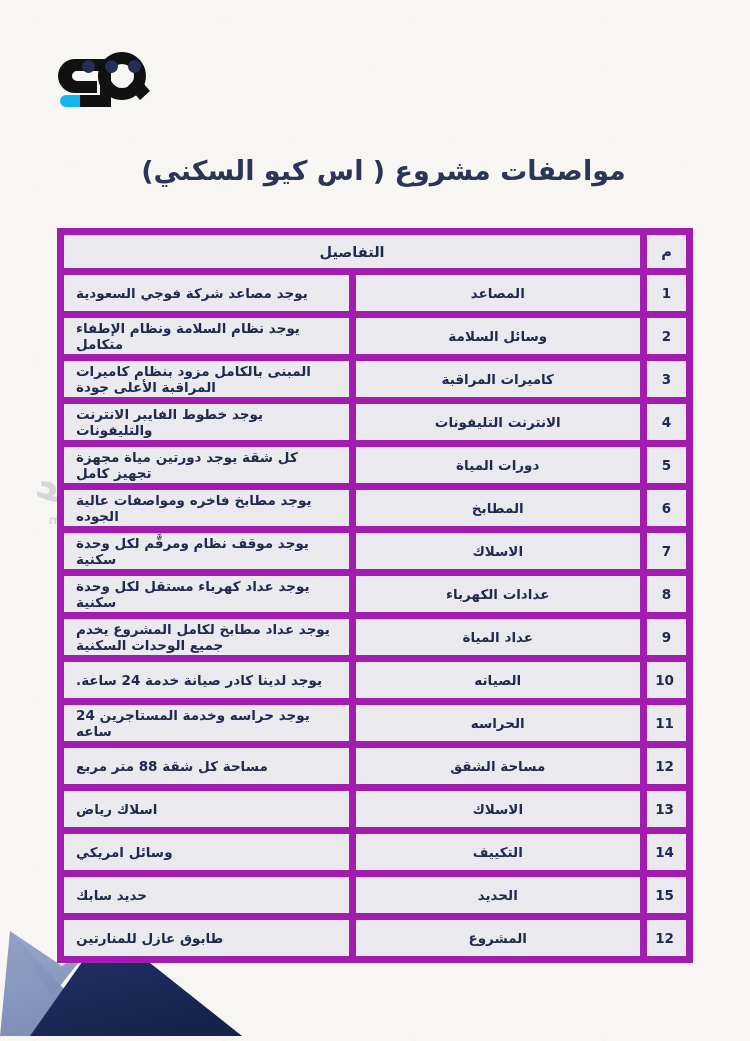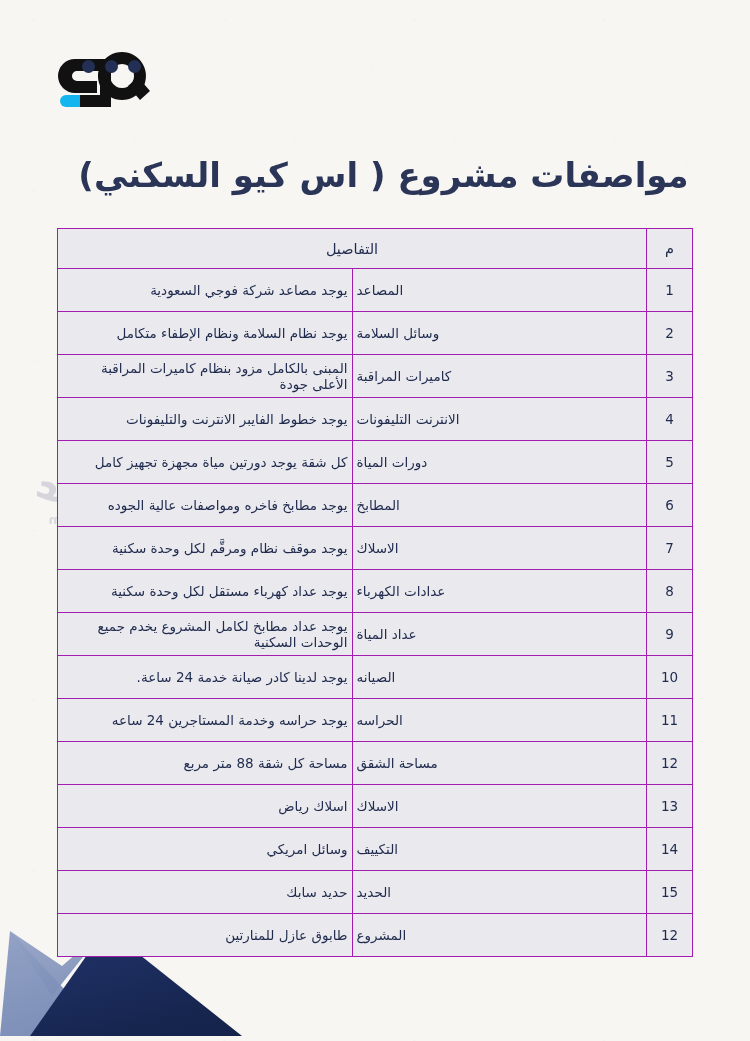--- a/index.html
+++ b/index.html
@@ -55,21 +55,21 @@
     background: #242f55;
   }
 
   
   .title {
     position: absolute;
     top: 155px;
     right: 0;
     left: 17px;
     text-align: center;
-    font-size: 34px;
+    font-size: 27px;
     font-weight: 700;
     color: #2b3557;
     letter-spacing: 0.2px;
     z-index: 3;
     direction: rtl;
   }
 
   
   .watermark {
     position: absolute;
@@ -107,37 +107,37 @@
     z-index: 5;
   }
   table.spec-table {
     width: 100%;
     border-collapse: collapse;
     table-layout: fixed;
     direction: rtl;
   }
   table.spec-table th,
   table.spec-table td {
-    border: 1px solid #a21caf;
+    border: 7px solid #a21caf;
     background: #e9e9ee;
     color: #1f2a4d;
-    font-weight: 400;
+    font-weight: 700;
     font-size: 13.5px;
-    padding: 0 4px;
+    padding: 0 12px;
     height: 43px;
     vertical-align: middle;
     box-sizing: border-box;
   }
   table.spec-table thead th {
     height: 40px;
     font-size: 14.5px;
   }
   .col-num  { width: 46px;  text-align: center; }
-  .col-name { width: 168px; text-align: left; }
-  .col-desc { text-align: right; margin-top: 23px; }
+  .col-name { width: 168px; text-align: center; }
+  .col-desc { text-align: left; margin-top: 23px; }
   td.col-desc { padding-left: 14px; }
   th.th-details { text-align: center; }
 
   
   .deco {
     position: absolute;
     left: 0;
     bottom: 0;
     width: 270px;
     height: 135px;

